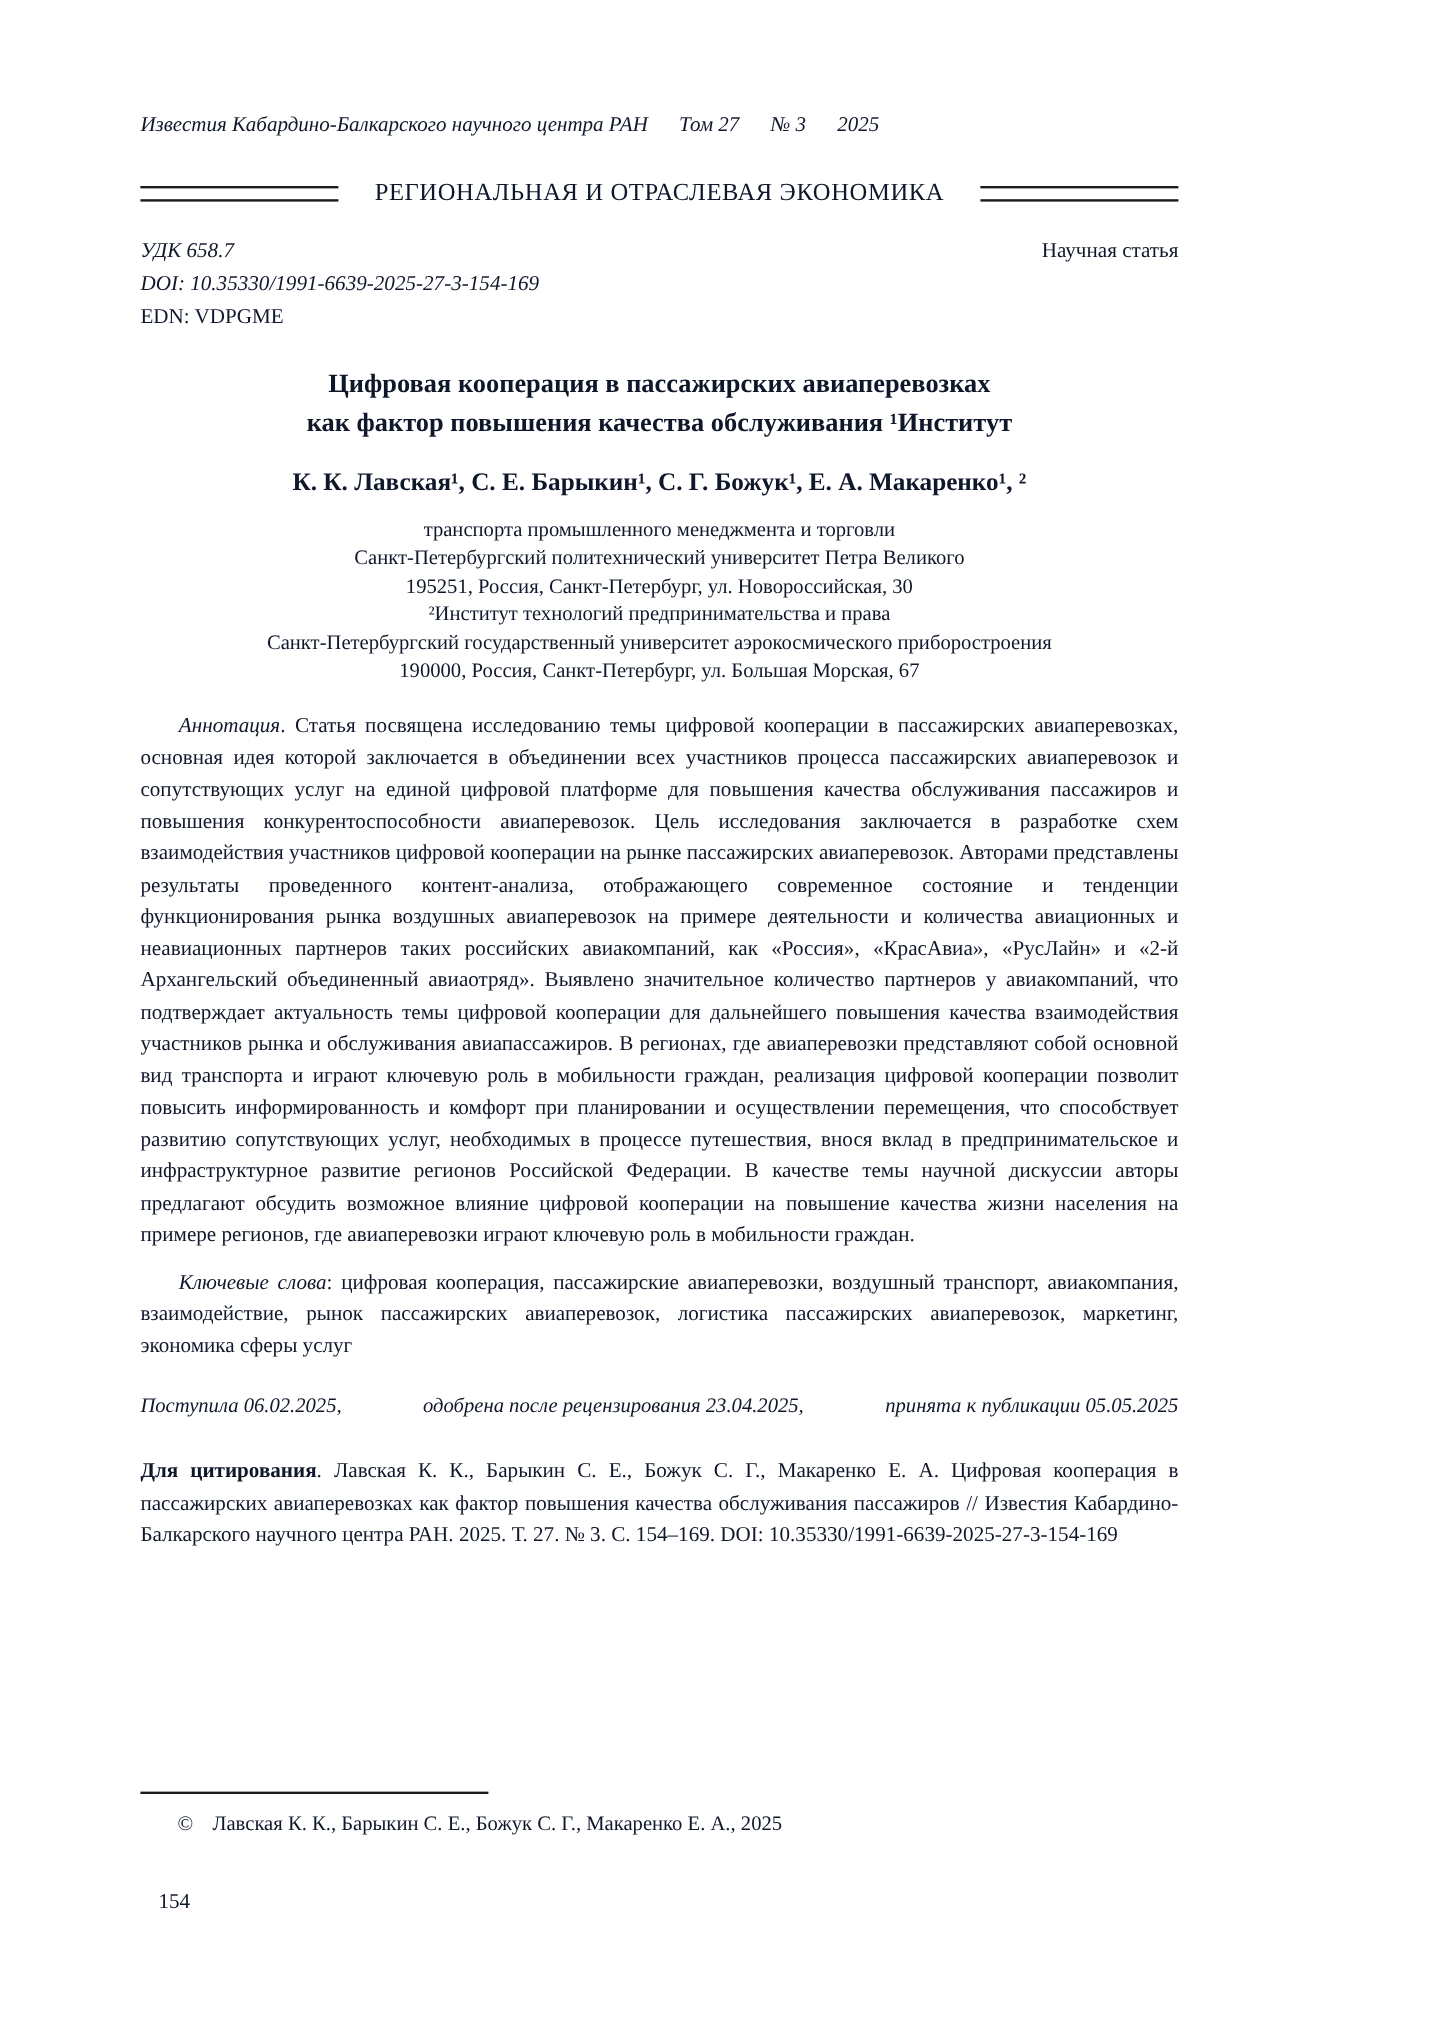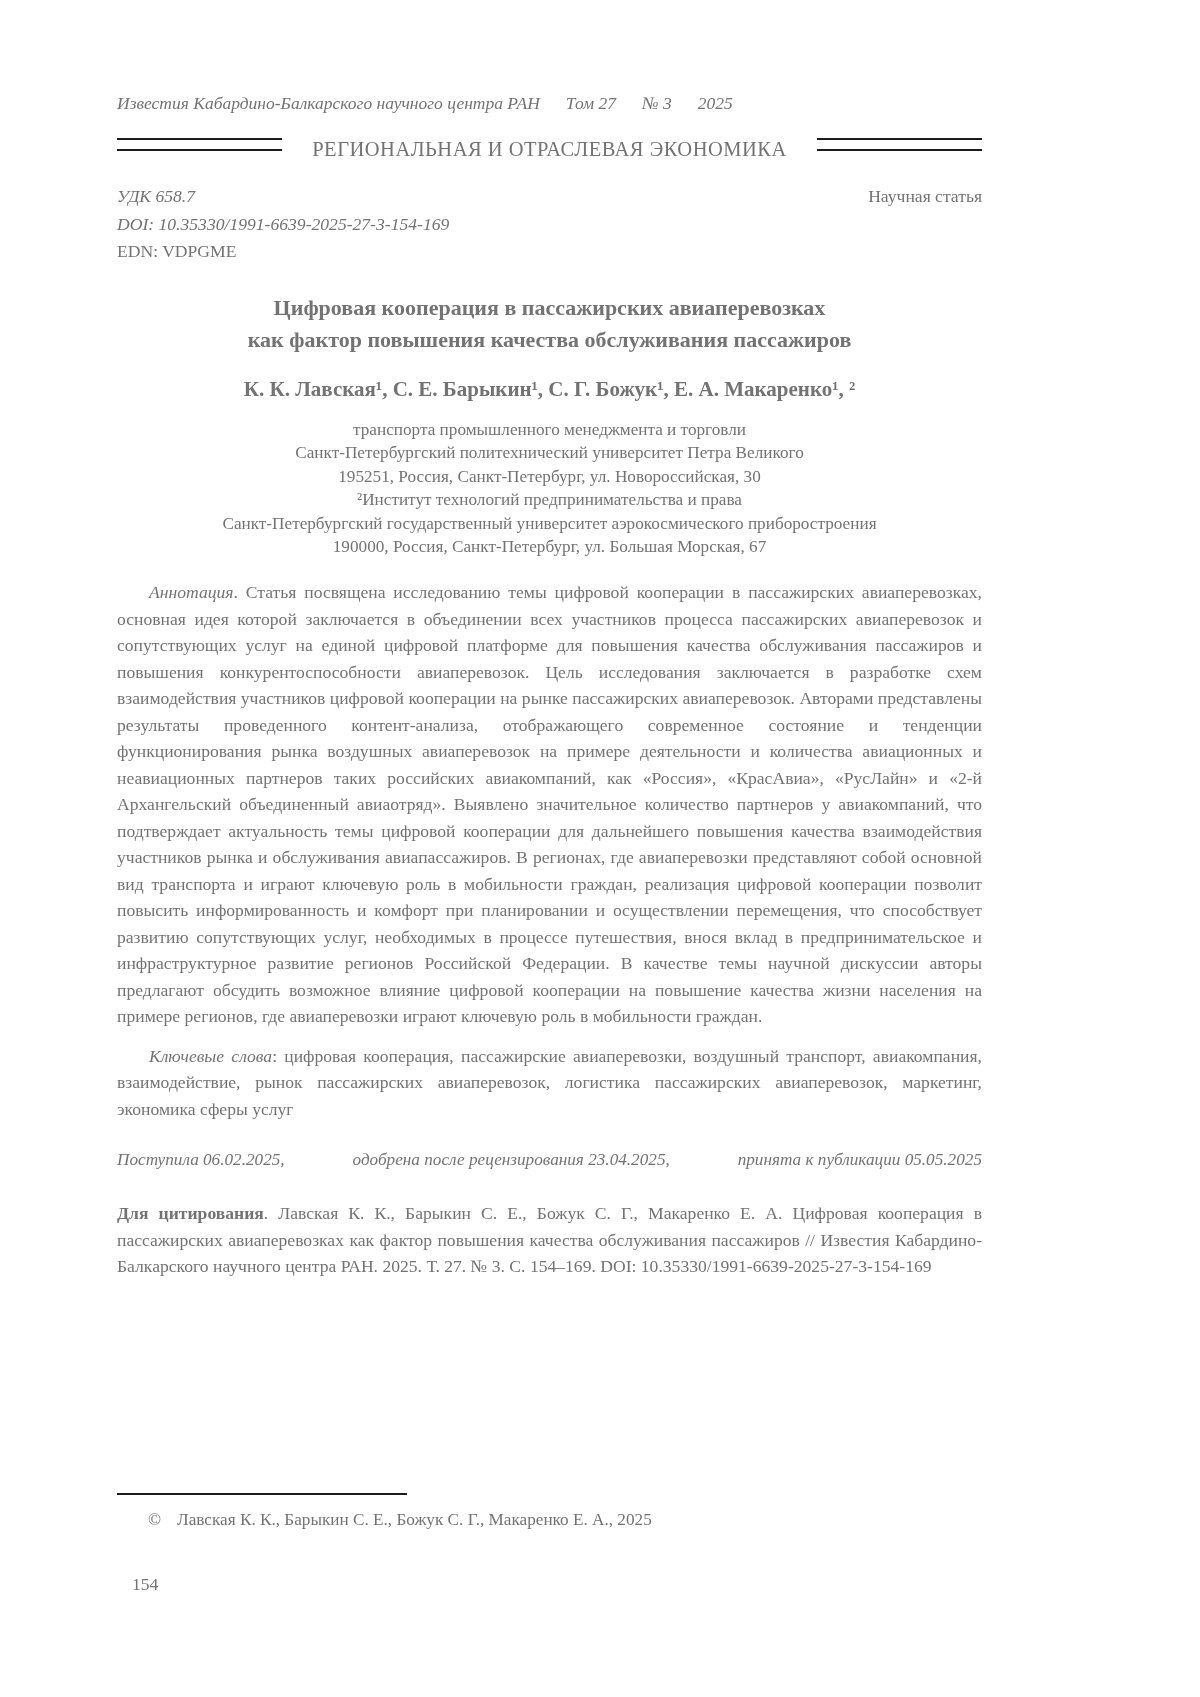--- a/index.html
+++ b/index.html
@@ -1,35 +1,35 @@
 <!DOCTYPE html>
 <html><head>
 <meta charset="utf-8">
 <style>
   html,body{margin:0;padding:0;background:#ffffff;}
   .page{
     position:relative;
     width:1100px;height:1697px;
     background:#ffffff;
-    color:#737373;
+    color:#0f172a;
     font-family:"Liberation Serif", serif;
     overflow:hidden;
   }
   .content{padding:92px 118px 0 117px;}
 
   .journal-header{
     display:flex;align-items:baseline;
     font-style:italic;font-size:17.5px;line-height:22px;white-space:nowrap;
   }
   .journal-header .seg{margin-right:26px;}
   .journal-header .seg:last-child{margin-right:0;}
 
   .banner{
-    margin-top:24px;
-    display:flex;gap:24px;
+    margin-top:36px;
+    display:flex;align-items:center;gap:24px;
   }
   .dline{
     flex:1 1 auto;height:9px;
     border-top:2.5px solid #1c1c1c;
     border-bottom:2.5px solid #1c1c1c;
   }
   .banner-text{
     font-size:20.5px;letter-spacing:0.5px;white-space:nowrap;
     padding:0 6px;
   }
@@ -106,21 +106,21 @@
       <div class="meta-row1">
         <span class="udk">УДК 658.7</span>
         <span class="article-type">Научная статья</span>
       </div>
       <div class="doi">DOI: 10.35330/1991-6639-2025-27-3-154-169</div>
       <div class="edn">EDN: VDPGME</div>
     </div>
 
     <div class="title">
       <div>Цифровая кооперация в пассажирских авиаперевозках</div>
-      <div>как фактор повышения качества обслуживания пассажиров</div>
+      <div>как фактор повышения качества обслуживания ¹Институт</div>
     </div>
 
     <div class="authors">К. К. Лавская¹, С. Е. Барыкин¹, С. Г. Божук¹, Е. А. Макаренко¹, ²</div>
 
     <div class="affiliations">
       <div>транспорта промышленного менеджмента и торговли</div>
       <div>Санкт-Петербургский политехнический университет Петра Великого</div>
       <div>195251, Россия, Санкт-Петербург, ул. Новороссийская, 30</div>
       <div>²Институт технологий предпринимательства и права</div>
       <div>Санкт-Петербургский государственный университет аэрокосмического приборостроения</div>

